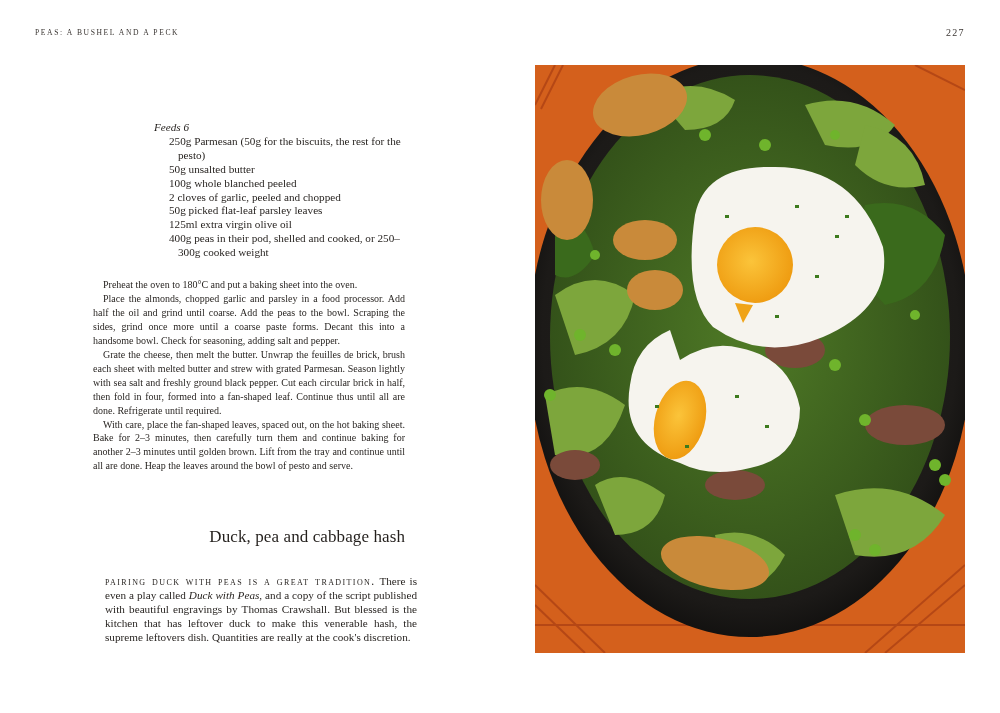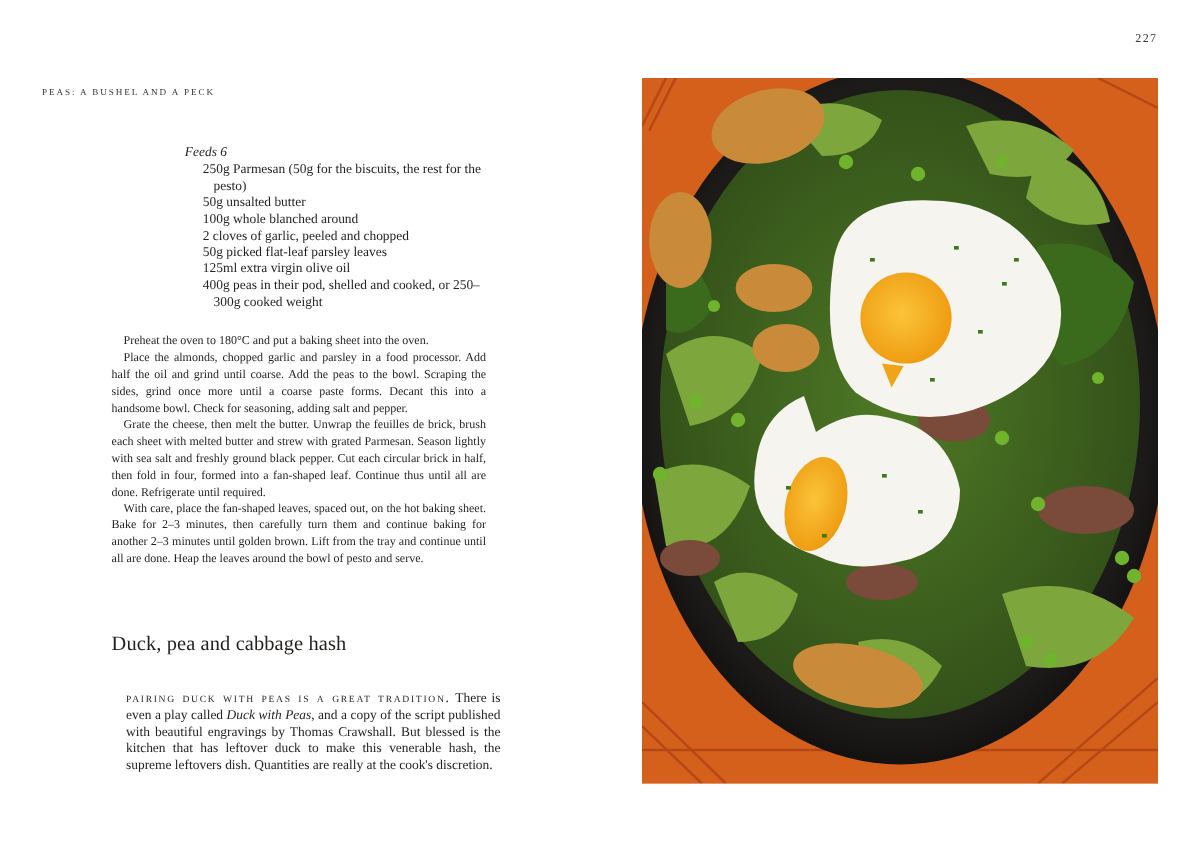--- a/index.html
+++ b/index.html
@@ -2,39 +2,39 @@
 <html><head>
 <meta charset="utf-8">
 <style>
   html, body { margin:0; padding:0; }
   body {
     width:1000px; height:713px; background:#ffffff; position:relative; overflow:hidden;
     font-family:"Liberation Serif","DejaVu Serif",serif; color:#231f1c;
   }
   .running-head {
     position:absolute; top:28px; left:35px;
-    font-size:7.6px; letter-spacing:1.6px; text-transform:uppercase; color:#3a3532;margin-top:44px;
+    font-size:7.6px; letter-spacing:1.6px; text-transform:uppercase; color:#3a3532;
   }
   .folio {
     position:absolute; top:27px; left:946px;
     font-size:10px; letter-spacing:1.2px; color:#3a3532;text-align:center;
   }
   .ingredients {
     position:absolute; top:121px; left:121px; width:300px;
     font-size:11.2px; line-height:13.9px;
   }
   .ingredients .yield { font-style:italic;margin-left:33px; }
   .ingredients .ing { padding-left:9px; text-indent:-9px;margin-left:48px; }
   .method {
     position:absolute; top:278px; left:93px; width:312px;
     font-size:10px; line-height:13.95px; text-align:justify;
   }
   .method p { margin:0; text-indent:10px; }
   .recipe-title {
-    position:absolute; top:527px; left:93px; width:312px; text-align:left;
+    position:absolute; top:527px; left:93px; width:312px; text-align:right;
     font-size:17px; letter-spacing:0.1px;
   }
   .intro {
     position:absolute; top:563px; left:93px; width:312px;
     font-size:11.2px; line-height:13.95px; text-align:justify; margin:12px;
   }
   .intro .lead { font-variant:small-caps; text-transform:lowercase; letter-spacing:1.4px; font-size:11.6px; }
   .photo {
     position:absolute; left:535px; top:65px; width:430px; height:588px; overflow:hidden;
     background:#d4601c;
@@ -44,21 +44,21 @@
 </head>
 <body>
 
 <div class="running-head">Peas: a bushel and a peck</div>
 <div class="folio">227</div>
 
 <div class="ingredients">
   <div class="yield">Feeds 6</div>
   <div class="ing">250g Parmesan (50g for the biscuits, the rest for the pesto)</div>
   <div class="ing">50g unsalted butter</div>
-  <div class="ing">100g whole blanched around</div>
+  <div class="ing">100g whole blanched peeled</div>
   <div class="ing">2 cloves of garlic, peeled and chopped</div>
   <div class="ing">50g picked flat-leaf parsley leaves</div>
   <div class="ing">125ml extra virgin olive oil</div>
   <div class="ing">400g peas in their pod, shelled and cooked, or 250–300g cooked weight</div>
 </div>
 
 <div class="method">
   <p>Preheat the oven to 180°C and put a baking sheet into the oven.</p>
   <p>Place the almonds, chopped garlic and parsley in a food processor. Add half the oil and grind until coarse. Add the peas to the bowl. Scraping the sides, grind once more until a coarse paste forms. Decant this into a handsome bowl. Check for seasoning, adding salt and pepper.</p>
   <p>Grate the cheese, then melt the butter. Unwrap the feuilles de brick, brush each sheet with melted butter and strew with grated Parmesan. Season lightly with sea salt and freshly ground black pepper. Cut each circular brick in half, then fold in four, formed into a fan-shaped leaf. Continue thus until all are done. Refrigerate until required.</p>

